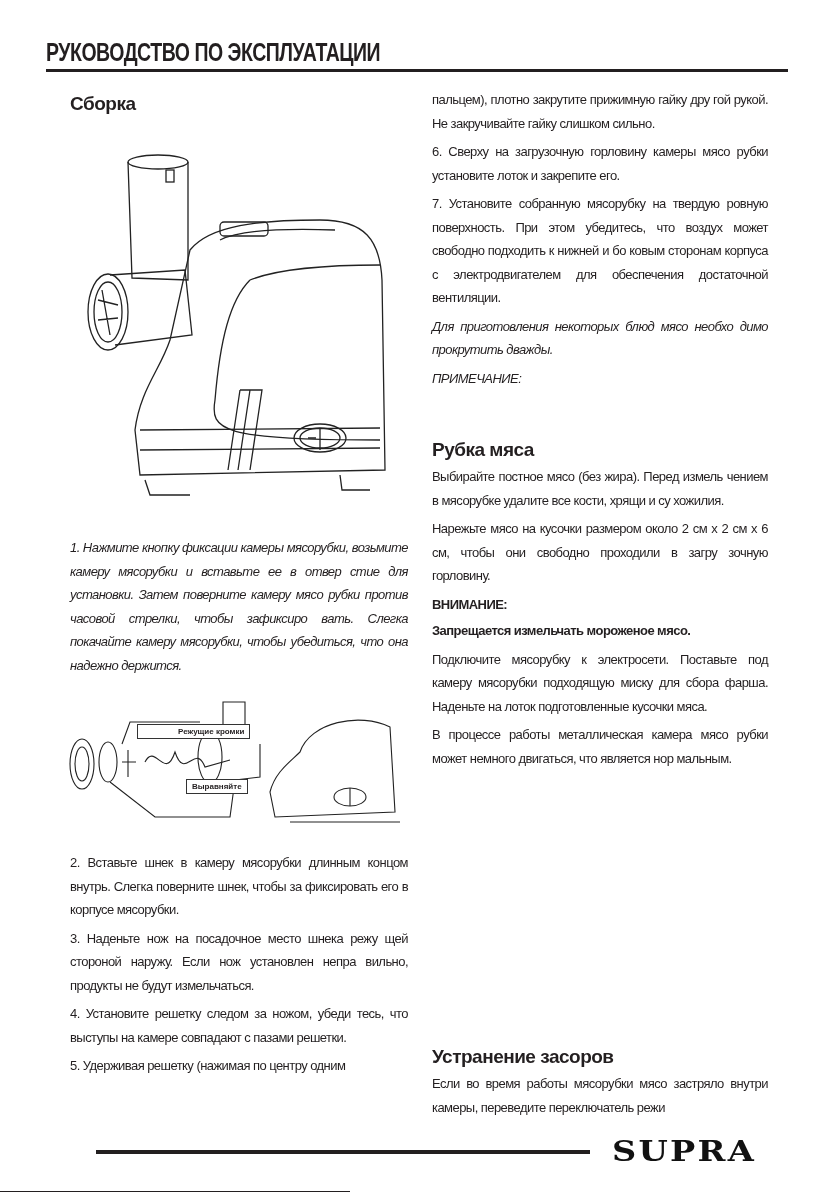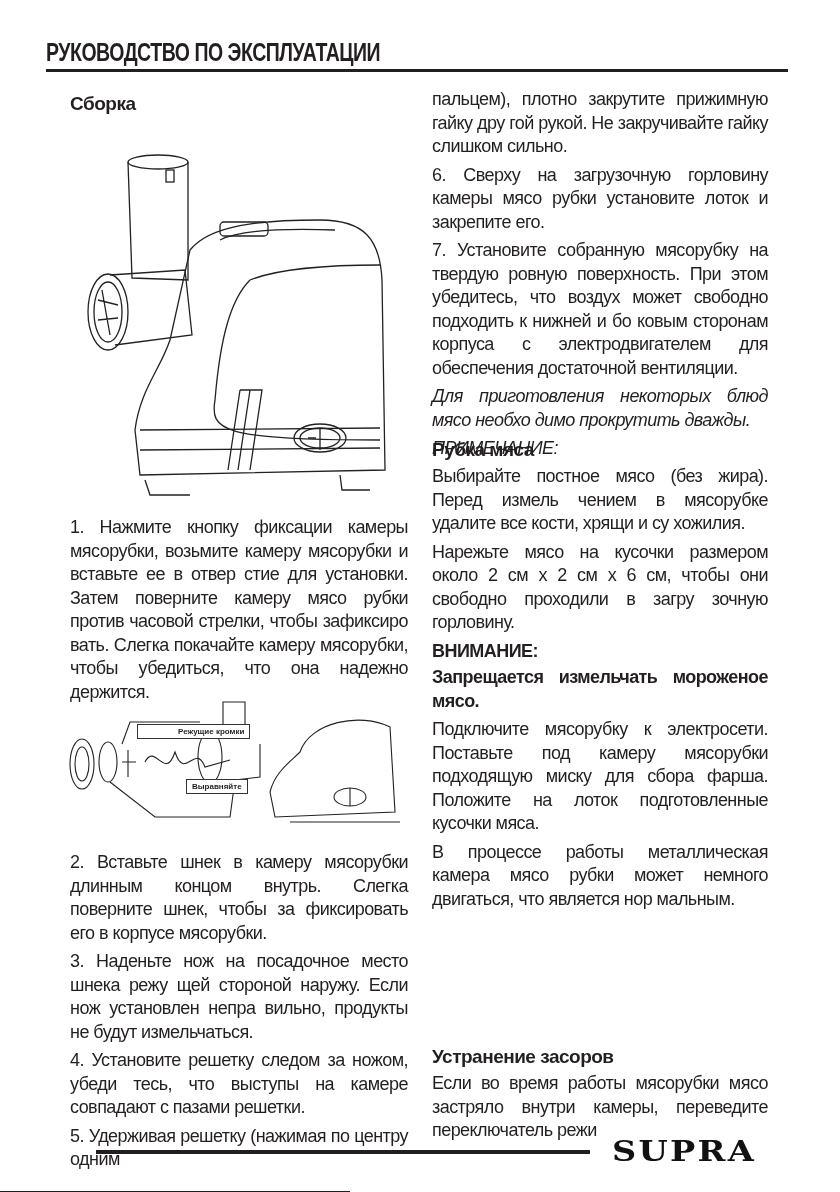--- a/index.html
+++ b/index.html
@@ -4,21 +4,21 @@
 <style>
   html, body { margin:0; padding:0; background:#ffffff; }
   body { width:840px; height:1192px; position:relative; overflow:hidden;
          font-family:"Liberation Sans", sans-serif; color:#231f20; }
   .hdr-title { position:absolute; left:46px; top:38px; font-size:25px; font-weight:bold;
                letter-spacing:-0.6px; transform:scaleX(0.78); transform-origin:left top; white-space:nowrap; }
   .hdr-rule { position:absolute; left:46px; top:69px; width:742px; height:3px; background:#231f20; }
   .col { position:absolute; }
   .colL { left:70px; width:338px; }
   .colR { left:432px; width:336px; }
-  .p { font-size:18px; line-height:23.5px; margin:0 0 5px 0; text-align:justify;
+  .p { font-size:13px; line-height:23.5px; margin:0 0 5px 0; text-align:justify;
        transform-origin:left top; letter-spacing:-0.55px; word-spacing:0px; }
   .h { font-size:19px; font-weight:bold; letter-spacing:-0.5px; margin:0; }
   .it { font-style:italic; }
   .b { font-weight:bold; }
   .footer-rule { position:absolute; left:96px; top:1150px; width:494px; height:4px; background:#231f20; }
   .logo { position:absolute; left:612px; top:1136px; font-family:"DejaVu Serif", serif; font-weight:bold;
           font-size:30px; letter-spacing:2px; transform:scaleX(1.12) scaleY(0.9); transform-origin:left top; color:#111; }
   .bottom-rule { position:absolute; left:0; top:1191px; width:350px; height:1px; background:#231f20; }
   .label-box { position:absolute; border:1px solid #333; background:#fff; font-size:8px; font-weight:bold;
                padding:2px 5px; white-space:nowrap; }
@@ -51,21 +51,21 @@
   <ellipse cx="28" cy="172" rx="14" ry="30"></ellipse>
   <path d="M18 160 L38 165 M18 180 L38 178 M22 150 L30 195"></path>
 
   <ellipse cx="240" cy="298" rx="26" ry="14"></ellipse>
   <ellipse cx="240" cy="298" rx="20" ry="10"></ellipse>
   <path d="M240 288 L240 310 M228 298 L236 298"></path>
 
   <path d="M65 340 L70 355 L110 355 M260 335 L262 350 L290 350"></path>
 </svg>
 
-<div class="col colL" style="top:516px;">
+<div class="col colL" style="top:536px;font-style:italic;">
   <p class="p">1. Нажмите кнопку фиксации камеры мясорубки, возьмите камеру мясорубки и вставьте ее в отвер стие для установки. Затем поверните камеру мясо рубки против часовой стрелки, чтобы зафиксиро вать. Слегка покачайте камеру мясорубки, чтобы убедиться, что она надежно держится.</p>
 </div>
 
 <div style="position:absolute;left:60px;top:682px;width:360px;height:160px;">
   <svg width="360" height="160" viewBox="0 0 360 160" fill="none" stroke="#222" stroke-width="1.1">
     <ellipse cx="22" cy="82" rx="12" ry="25"></ellipse>
       <ellipse cx="22" cy="82" rx="7" ry="17"></ellipse>
     <ellipse cx="48" cy="80" rx="9" ry="20"></ellipse>
     <path d="M68 68 L68 95 M62 80 L76 80"></path>
     <path d="M85 80 C95 60 105 100 115 70 C125 100 135 60 145 85 L170 78"></path>
@@ -97,21 +97,21 @@
   <p class="p it">ПРИМЕЧАНИЕ:</p>
 </div>
 
 <div class="h" style="position:absolute;left:432px;top:439px;">Рубка мяса</div>
 
 <div class="col colR" style="top:465px;">
   <p class="p">Выбирайте постное мясо (без жира). Перед измель чением в мясорубке удалите все кости, хрящи и су хожилия.</p>
   <p class="p">Нарежьте мясо на кусочки размером около 2 см х 2 см х 6 см, чтобы они свободно проходили в загру зочную горловину.</p>
   <p class="p b" style="margin-bottom:3px;">ВНИМАНИЕ:</p>
   <p class="p b">Запрещается измельчать мороженое мясо.</p>
-  <p class="p">Подключите мясорубку к электросети. Поставьте под камеру мясорубки подходящую миску для сбора фарша. Положите на лоток подготовленные кусочки мяса.</p>
+  <p class="p">Подключите мясорубку к электросети. Поставьте под камеру мясорубки подходящую миску для сбора фарша. Наденьте на лоток подготовленные кусочки мяса.</p>
   <p class="p">В процессе работы металлическая камера мясо рубки может немного двигаться, что является нор мальным.</p>
 </div>
 
 <div class="h" style="position:absolute;left:432px;top:1046px;">Устранение засоров</div>
 <div class="col colR" style="top:1072px;">
   <p class="p">Если во время работы мясорубки мясо застряло внутри камеры, переведите переключатель режи</p>
 </div>
 
 <div class="footer-rule"></div>
 <div class="logo">SUPRA</div>

